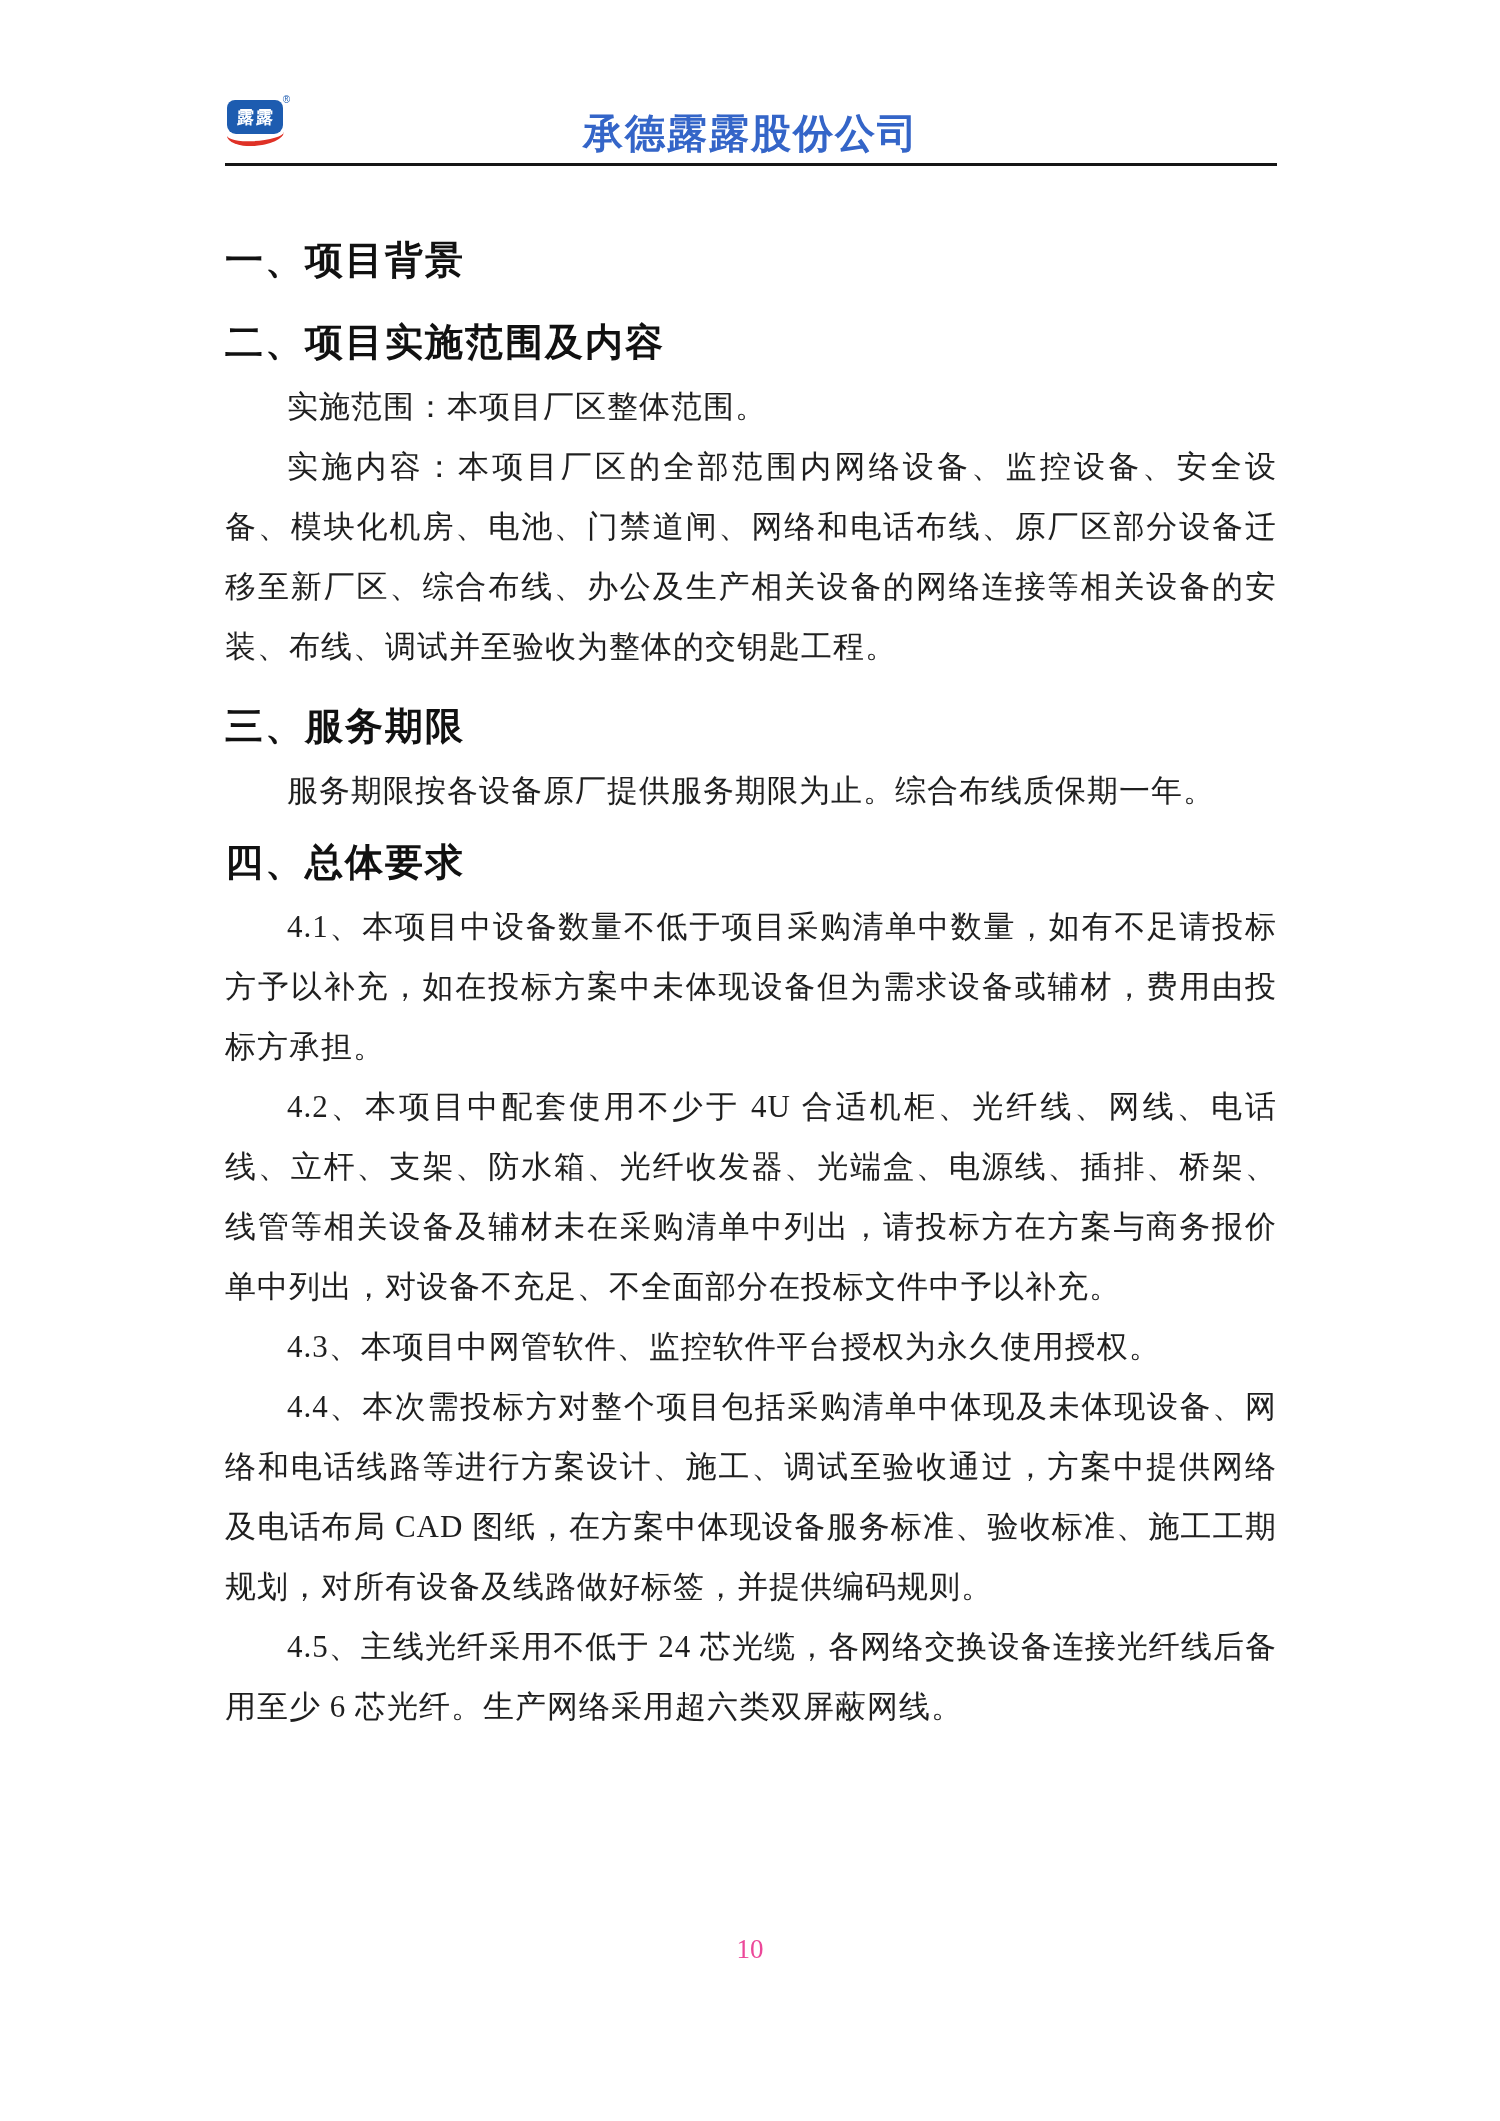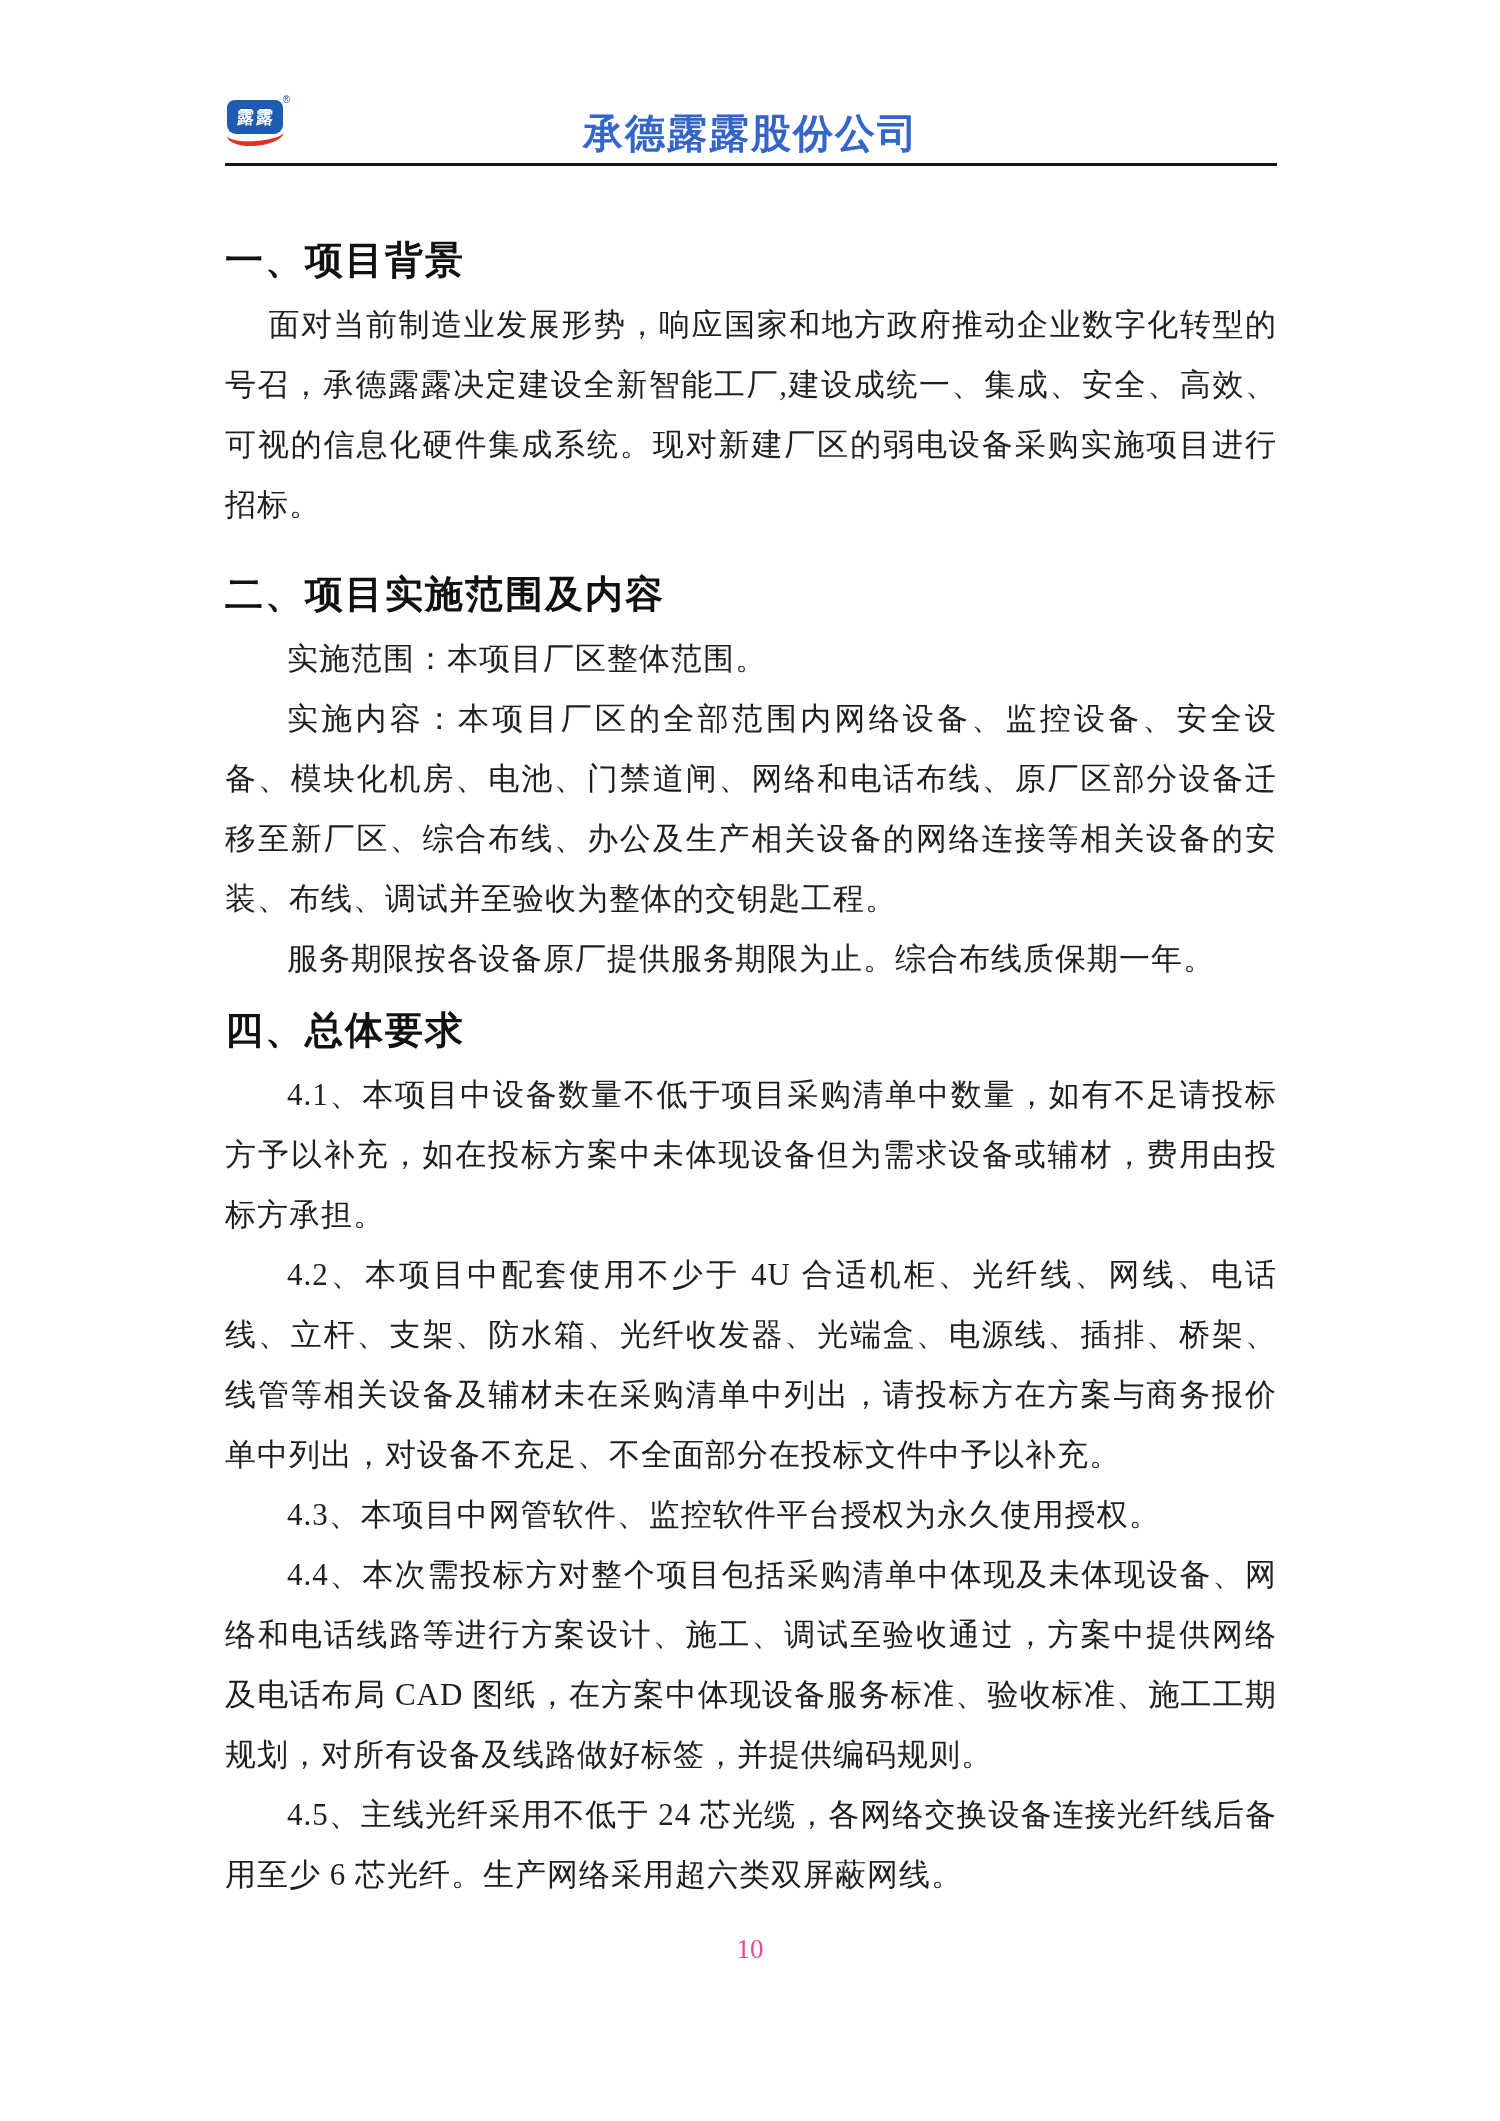--- a/index.html
+++ b/index.html
@@ -134,26 +134,26 @@
       </div>
       <div class="logo-swoosh"></div>
     </div>
     <div class="company-name">承德露露股份公司</div>
   </div>
 
   <div class="content">
 
 
     <h2 class="section-heading s1">一、项目背景</h2>
-    <p class="body-text indent-13">面对当前制造业发展形势，响应国家和地方政府推动企业数字化转型的号召，承德露露决定建设全新智能工厂,建设成统一、集成、安全、高效、可视的信息化硬件集成系统。现对新建厂区的弱电设备采购实施项目进行招标。</p>
 
     <h2 class="section-heading s2">二、项目实施范围及内容</h2>
     <p class="body-text indent-2">实施范围：本项目厂区整体范围。</p>
     <p class="body-text indent-2">实施内容：本项目厂区的全部范围内网络设备、监控设备、安全设备、模块化机房、电池、门禁道闸、网络和电话布线、原厂区部分设备迁移至新厂区、综合布线、办公及生产相关设备的网络连接等相关设备的安装、布线、调试并至验收为整体的交钥匙工程。</p>
 
+    <h2 class="section-heading s3">三、服务期限</h2>
     <p class="body-text indent-2">服务期限按各设备原厂提供服务期限为止。综合布线质保期一年。</p>
 
     <h2 class="section-heading s4">四、总体要求</h2>
     <p class="body-text indent-2">4.1、本项目中设备数量不低于项目采购清单中数量，如有不足请投标方予以补充，如在投标方案中未体现设备但为需求设备或辅材，费用由投标方承担。</p>
     <p class="body-text indent-2">4.2、本项目中配套使用不少于 4U 合适机柜、光纤线、网线、电话线、立杆、支架、防水箱、光纤收发器、光端盒、电源线、插排、桥架、线管等相关设备及辅材未在采购清单中列出，请投标方在方案与商务报价单中列出，对设备不充足、不全面部分在投标文件中予以补充。</p>
     <p class="body-text indent-2">4.3、本项目中网管软件、监控软件平台授权为永久使用授权。</p>
     <p class="body-text indent-2">4.4、本次需投标方对整个项目包括采购清单中体现及未体现设备、网络和电话线路等进行方案设计、施工、调试至验收通过，方案中提供网络及电话布局 CAD 图纸，在方案中体现设备服务标准、验收标准、施工工期规划，对所有设备及线路做好标签，并提供编码规则。</p>
     <p class="body-text indent-2">4.5、主线光纤采用不低于 24 芯光缆，各网络交换设备连接光纤线后备用至少 6 芯光纤。生产网络采用超六类双屏蔽网线。</p>
 
   </div>

